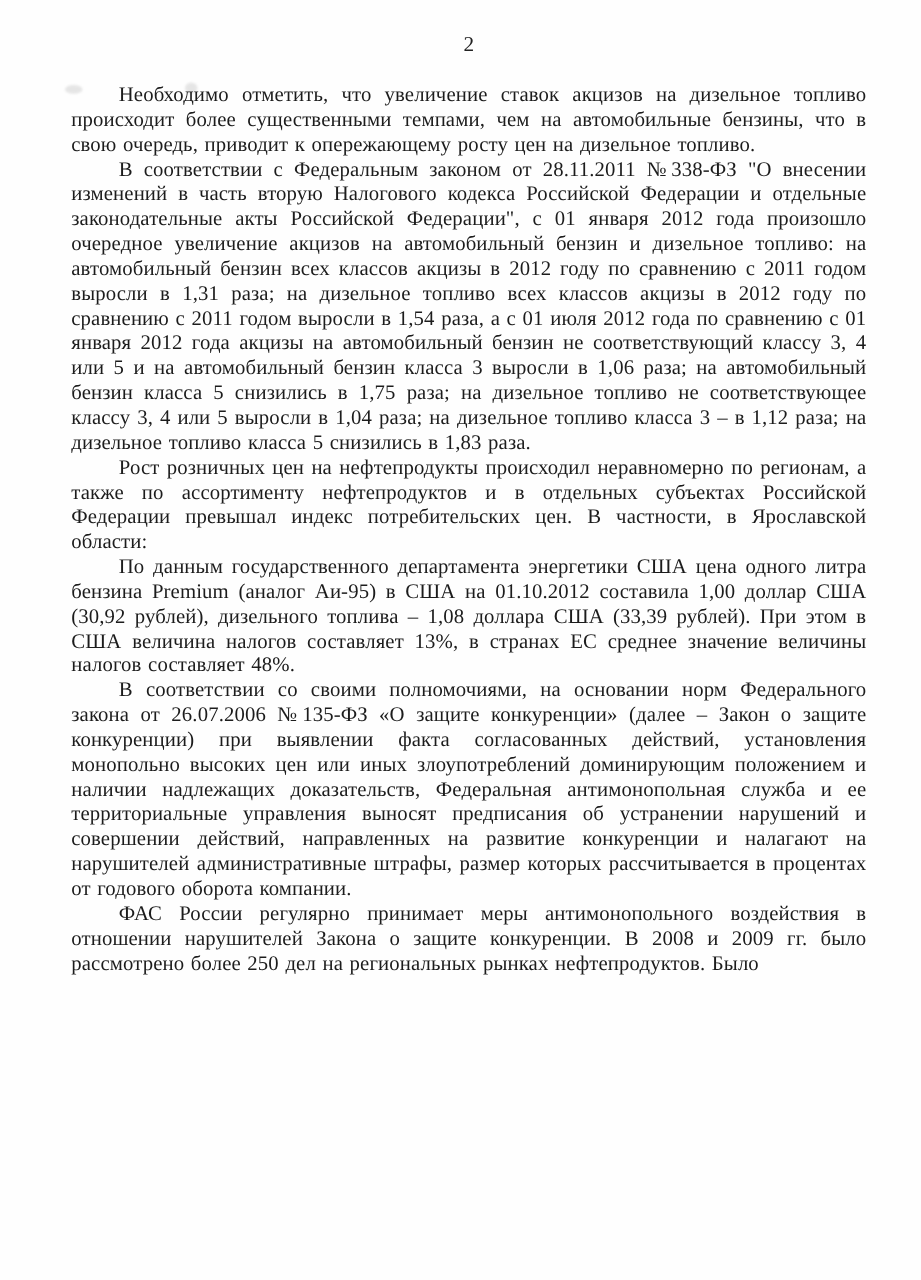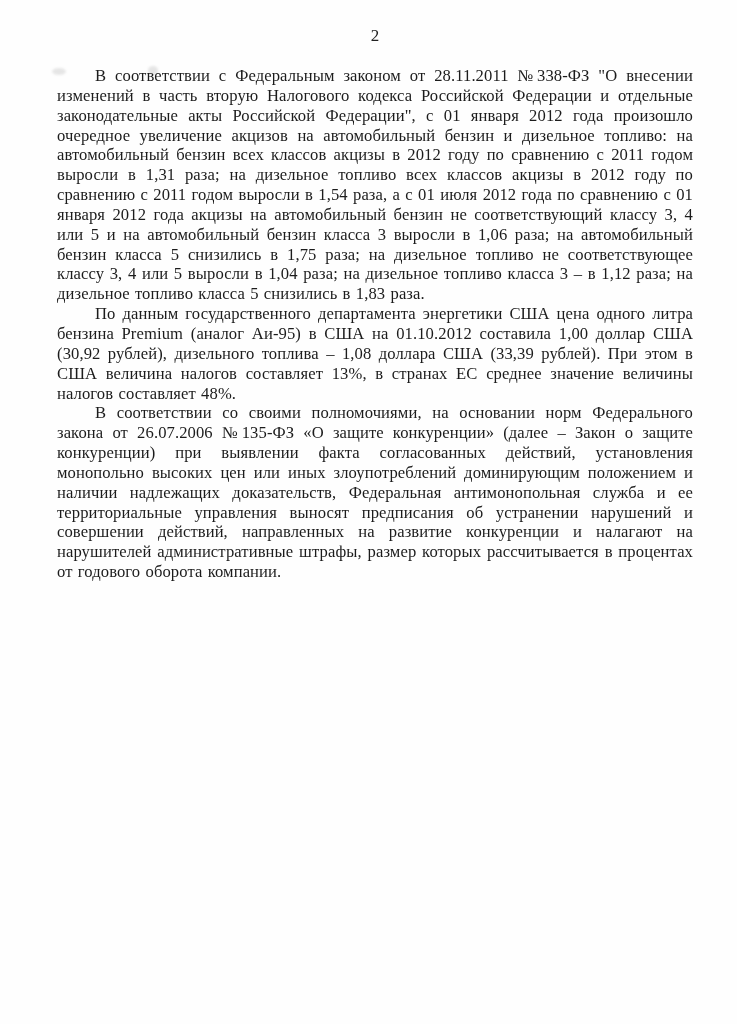--- a/index.html
+++ b/index.html
@@ -64,19 +64,22 @@
 <body>
 
 <div class="page">
 
   <div class="scan-artifact artifact-1"></div>
   <div class="scan-artifact artifact-2"></div>
 
   <div class="page-number">2</div>
 
   <div class="text-block">
+    <p>Необходимо отметить, что увеличение ставок акцизов на дизельное топливо происходит более существенными темпами, чем на автомобильные бензины, что в свою очередь, приводит к опережающему росту цен на дизельное топливо.</p>
     <p>В соответствии с Федеральным законом от 28.11.2011 №338-ФЗ "О внесении изменений в часть вторую Налогового кодекса Российской Федерации и отдельные законодательные акты Российской Федерации", с 01 января 2012 года произошло очередное увеличение акцизов на автомобильный бензин и дизельное топливо: на автомобильный бензин всех классов акцизы в 2012 году по сравнению с 2011 годом выросли в 1,31 раза; на дизельное топливо всех классов акцизы в 2012 году по сравнению с 2011 годом выросли в 1,54 раза, а с 01 июля 2012 года по сравнению с 01 января 2012 года акцизы на автомобильный бензин не соответствующий классу 3, 4 или 5 и на автомобильный бензин класса 3 выросли в 1,06 раза; на автомобильный бензин класса 5 снизились в 1,75 раза; на дизельное топливо не соответствующее классу 3, 4 или 5 выросли в 1,04 раза; на дизельное топливо класса 3 – в 1,12 раза; на дизельное топливо класса 5 снизились в 1,83 раза.</p>
+    <p>Рост розничных цен на нефтепродукты происходил неравномерно по регионам, а также по ассортименту нефтепродуктов и в отдельных субъектах Российской Федерации превышал индекс потребительских цен. В частности, в Ярославской области:</p>
     <p>По данным государственного департамента энергетики США цена одного литра бензина Premium (аналог Аи-95) в США на 01.10.2012 составила 1,00 доллар США (30,92 рублей), дизельного топлива – 1,08 доллара США (33,39 рублей). При этом в США величина налогов составляет 13%, в странах ЕС среднее значение величины налогов составляет 48%.</p>
     <p>В соответствии со своими полномочиями, на основании норм Федерального закона от 26.07.2006 №135-ФЗ «О защите конкуренции» (далее – Закон о защите конкуренции) при выявлении факта согласованных действий, установления монопольно высоких цен или иных злоупотреблений доминирующим положением и наличии надлежащих доказательств, Федеральная антимонопольная служба и ее территориальные управления выносят предписания об устранении нарушений и совершении действий, направленных на развитие конкуренции и налагают на нарушителей административные штрафы, размер которых рассчитывается в процентах от годового оборота компании.</p>
+    <p>ФАС России регулярно принимает меры антимонопольного воздействия в отношении нарушителей Закона о защите конкуренции. В 2008 и 2009 гг. было рассмотрено более 250 дел на региональных рынках нефтепродуктов. Было</p>
   </div>
 
 
 </div>
 
 </body></html>

